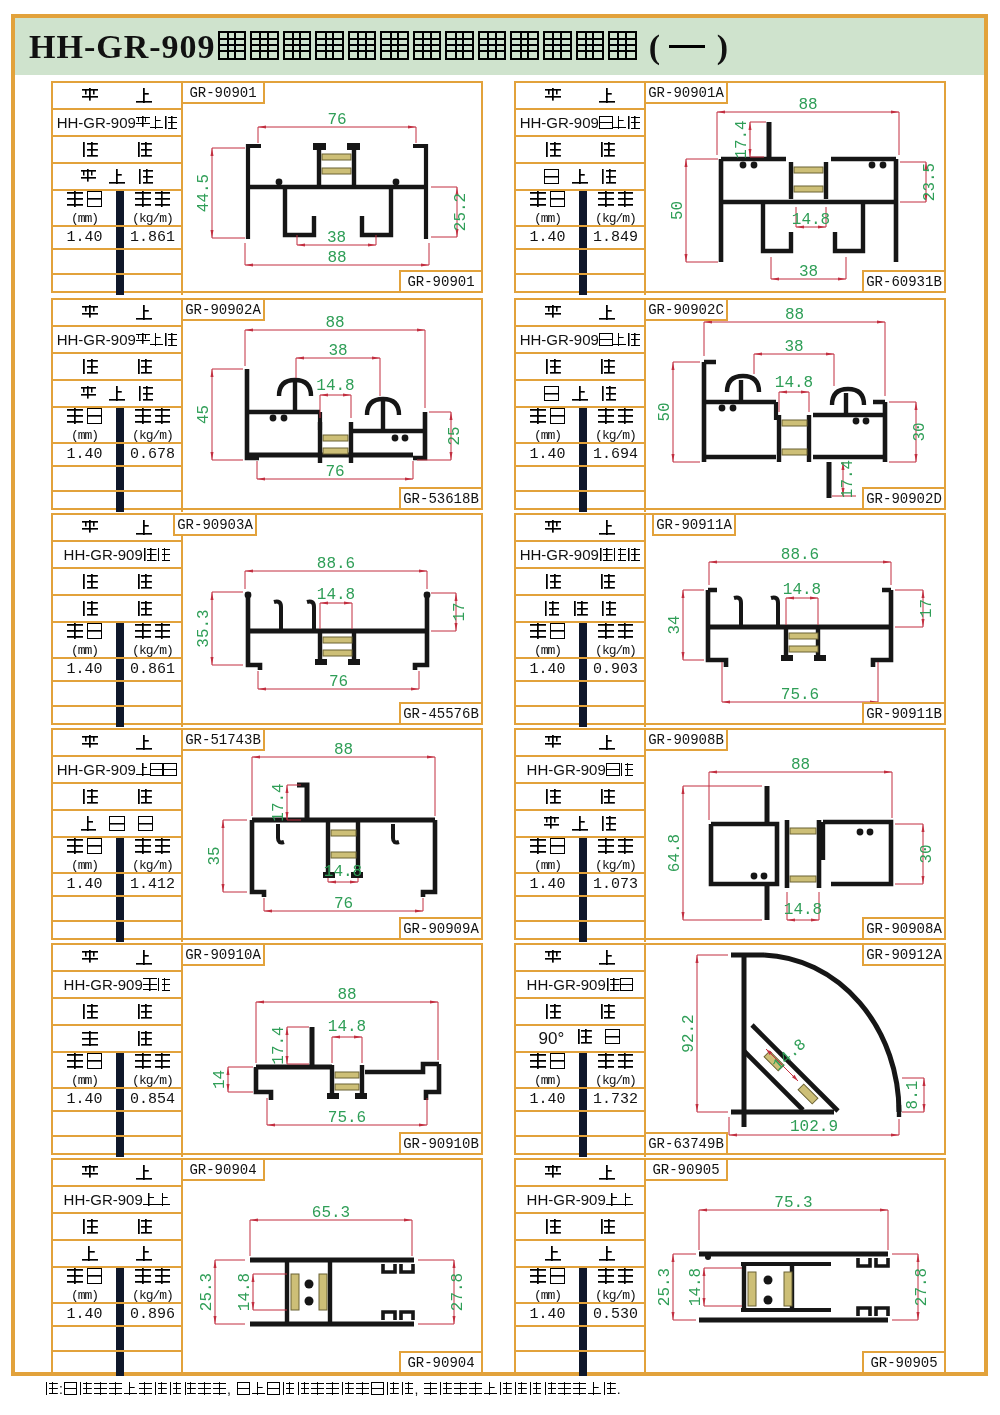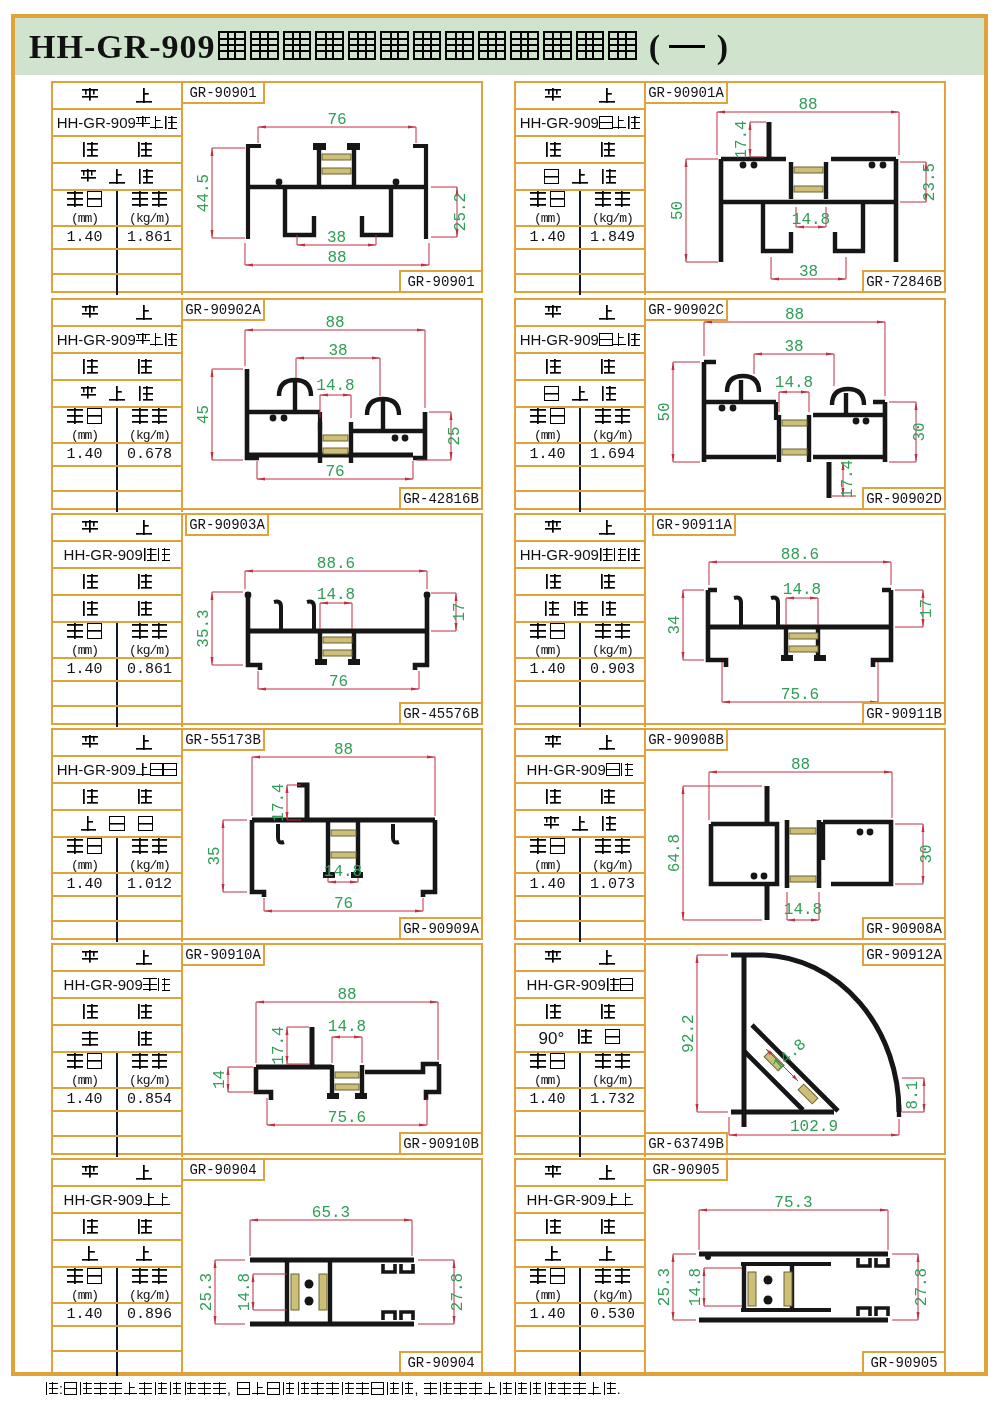--- a/index.html
+++ b/index.html
@@ -6,21 +6,21 @@
 .titlebar{position:absolute;left:15px;top:18px;width:969px;height:57px;background:#cfe3cd;display:flex;align-items:center}
 .titletxt{font-family:"Liberation Serif",serif;font-size:34px;font-weight:bold;color:#111;margin-left:14px;letter-spacing:1px;white-space:nowrap}
 .titletxt i.z{width:.84em;height:.84em;margin:0 2px;vertical-align:-.06em;border:2px solid #000;box-sizing:border-box;background:linear-gradient(#000 0 0) 0 22%/100% 9% no-repeat,linear-gradient(#000 0 0) 0 50%/100% 9% no-repeat,linear-gradient(#000 0 0) 0 78%/100% 9% no-repeat,linear-gradient(#000 0 0) 33% 0/9% 100% no-repeat,linear-gradient(#000 0 0) 66% 0/9% 100% no-repeat}
 .titletxt i.zH{border:none;background:linear-gradient(#000 0 0) 0 55%/100% 11% no-repeat;width:1.05em}
 .cell{position:absolute;border:2px solid #e2a23b;box-sizing:border-box}
 .tbl{position:absolute;left:0;top:0;border-right:2px solid #e2a23b;box-sizing:border-box}
 .tr{position:absolute;left:0;right:0;border-bottom:2px solid #e2a23b;box-sizing:border-box;display:flex;align-items:center;justify-content:center;color:#111}
 .tr.last{border-bottom:none}
 .tsplit{padding:0}
 .tc{flex:0 0 63px;height:100%;display:flex;flex-direction:column;align-items:center;justify-content:center;box-sizing:border-box}
-.tc2{flex:1;border-left:2px solid #0f172a}
+.tc2{flex:1;border-left:8px solid #0f172a}
 .hdr .sm{font-size:13px;font-family:"Liberation Mono",monospace;letter-spacing:-1px}
 .num{font-family:"Liberation Mono",monospace;font-size:15px}
 .j2{display:flex;width:100%;justify-content:space-between;padding:0 29px;box-sizing:border-box}
 .j3{display:flex;width:100%;justify-content:center;gap:11px}
 .dwg{position:absolute;top:0}
 .lbox{position:absolute;width:84px;height:23px;border:2px solid #e2a23b;background:#fff;box-sizing:border-box;font-family:"Liberation Mono",monospace;font-size:14px;display:flex;align-items:center;justify-content:center;color:#111;z-index:3}
 .note{position:absolute;left:44px;top:1381px;font-size:14px;color:#111;letter-spacing:.6px}
 .note .z{margin:0 1px}
 i.z{display:inline-block;width:.92em;height:.92em;vertical-align:-.08em;font-style:normal}
 .zA{background:linear-gradient(#000 0 0) 50% 0/11% 100% no-repeat,linear-gradient(#000 0 0) 0 6%/100% 11% no-repeat,linear-gradient(#000 0 0) 0 50%/100% 11% no-repeat,linear-gradient(#000 0 0) 0 94%/100% 11% no-repeat}
@@ -221,21 +221,21 @@
       <path d="M180,144 l-8,-1.5 v3 z" fill="#c22f40"></path>
       <text x="165.0" y="141" font-size="16" fill="#2f9e57" text-anchor="middle" font-family="Liberation Mono, monospace">14.8</text>
       <line x1="125" y1="174" x2="125" y2="196" stroke="#c22f40" stroke-width="1"></line>
       <line x1="200" y1="174" x2="200" y2="196" stroke="#c22f40" stroke-width="1"></line>
       <line x1="125" y1="196" x2="200" y2="196" stroke="#c22f40" stroke-width="1"></line>
       <path d="M125,196 l8,-1.5 v3 z" fill="#c22f40"></path>
       <path d="M200,196 l-8,-1.5 v3 z" fill="#c22f40"></path>
       <text x="162.5" y="193" font-size="16" fill="#2f9e57" text-anchor="middle" font-family="Liberation Mono, monospace">38</text>
     </svg>
     <div class="lbox" style="left:128px;top:-2px">GR-90901A</div>
-    <div class="lbox" style="right:-2px;bottom:-2px">GR-72846B</div>
+    <div class="lbox" style="right:-2px;bottom:-2px">GR-60931B</div>
   </div>
 
 <div class="cell" style="left:51px;top:298px;width:432px;height:212px">
     <div class="tbl" style="width:130px;height:212px">
       <div class="tr" style="top:0px;height:27px;font-size:17px">
         <span class="j2">
           <i class="z zE"></i>
           <i class="z zD"></i>
         </span>
       </div>
@@ -325,21 +325,21 @@
       <path d="M268,160 l-1.5,-8 h3 z" fill="#c22f40"></path>
       <text x="276" y="136.0" font-size="16" fill="#2f9e57" text-anchor="middle" transform="rotate(-90 276 136.0)" font-family="Liberation Mono, monospace">25</text>
       <line x1="74" y1="161" x2="74" y2="179" stroke="#c22f40" stroke-width="1"></line>
       <line x1="230" y1="161" x2="230" y2="179" stroke="#c22f40" stroke-width="1"></line>
       <line x1="74" y1="179" x2="230" y2="179" stroke="#c22f40" stroke-width="1"></line>
       <path d="M74,179 l8,-1.5 v3 z" fill="#c22f40"></path>
       <path d="M230,179 l-8,-1.5 v3 z" fill="#c22f40"></path>
       <text x="152.0" y="176" font-size="16" fill="#2f9e57" text-anchor="middle" font-family="Liberation Mono, monospace">76</text>
     </svg>
     <div class="lbox" style="left:128px;top:-2px">GR-90902A</div>
-    <div class="lbox" style="right:-2px;bottom:-2px">GR-42816B</div>
+    <div class="lbox" style="right:-2px;bottom:-2px">GR-53618B</div>
   </div>
 
 <div class="cell" style="left:514px;top:298px;width:432px;height:212px">
     <div class="tbl" style="width:130px;height:212px">
       <div class="tr" style="top:0px;height:27px;font-size:17px">
         <span class="j2">
           <i class="z zE"></i>
           <i class="z zD"></i>
         </span>
       </div>
@@ -521,21 +521,21 @@
       <path d="M273,78 l-1.5,8 h3 z" fill="#c22f40"></path>
       <path d="M273,116 l-1.5,-8 h3 z" fill="#c22f40"></path>
       <text x="281" y="97.0" font-size="16" fill="#2f9e57" text-anchor="middle" transform="rotate(-90 281 97.0)" font-family="Liberation Mono, monospace">17</text>
       <line x1="75" y1="156" x2="75" y2="174" stroke="#c22f40" stroke-width="1"></line>
       <line x1="236" y1="156" x2="236" y2="174" stroke="#c22f40" stroke-width="1"></line>
       <line x1="75" y1="174" x2="236" y2="174" stroke="#c22f40" stroke-width="1"></line>
       <path d="M75,174 l8,-1.5 v3 z" fill="#c22f40"></path>
       <path d="M236,174 l-8,-1.5 v3 z" fill="#c22f40"></path>
       <text x="155.5" y="171" font-size="16" fill="#2f9e57" text-anchor="middle" font-family="Liberation Mono, monospace">76</text>
     </svg>
-    <div class="lbox" style="left:132px;top:-2px">GR-90903A</div>
+    <div class="lbox" style="left:120px;top:-2px">GR-90903A</div>
     <div class="lbox" style="right:-2px;bottom:-2px">GR-45576B</div>
   </div>
 
 <div class="cell" style="left:514px;top:513px;width:432px;height:212px">
     <div class="tbl" style="width:130px;height:212px">
       <div class="tr" style="top:0px;height:27px;font-size:17px">
         <span class="j2">
           <i class="z zE"></i>
           <i class="z zD"></i>
         </span>
@@ -650,21 +650,21 @@
           <div style="font-size:17px"><i class="z zA" style="margin:0 2px"></i><i class="z zB" style="margin:0 2px"></i></div>
           <div class="sm">(mm)</div>
         </div>
         <div class="tc tc2 hdr">
           <div style="font-size:17px"><i class="z zA" style="margin:0 2px"></i><i class="z zA" style="margin:0 2px"></i></div>
           <div class="sm">(kg/m)</div>
         </div>
       </div>
       <div class="tr tsplit num" style="top:144px;height:23px">
         <div class="tc">1.40</div>
-        <div class="tc tc2">1.012</div>
+        <div class="tc tc2">1.412</div>
       </div>
       <div class="tr tsplit" style="top:167px;height:25px">
         <div class="tc"></div>
         <div class="tc tc2"></div>
       </div>
       <div class="tr tsplit last" style="top:192px;height:20px">
         <div class="tc"></div>
         <div class="tc tc2"></div>
       </div>
     </div>
@@ -704,21 +704,21 @@
       <path d="M145,152 l8,-1.5 v3 z" fill="#c22f40"></path>
       <path d="M175,152 l-8,-1.5 v3 z" fill="#c22f40"></path>
       <text x="160.0" y="146" font-size="16" fill="#2f9e57" text-anchor="middle" font-family="Liberation Mono, monospace">14.8</text>
       <line x1="81" y1="168" x2="81" y2="181" stroke="#c22f40" stroke-width="1"></line>
       <line x1="240" y1="168" x2="240" y2="181" stroke="#c22f40" stroke-width="1"></line>
       <line x1="81" y1="181" x2="240" y2="181" stroke="#c22f40" stroke-width="1"></line>
       <path d="M81,181 l8,-1.5 v3 z" fill="#c22f40"></path>
       <path d="M240,181 l-8,-1.5 v3 z" fill="#c22f40"></path>
       <text x="160.5" y="178" font-size="16" fill="#2f9e57" text-anchor="middle" font-family="Liberation Mono, monospace">76</text>
     </svg>
-    <div class="lbox" style="left:128px;top:-2px">GR-55173B</div>
+    <div class="lbox" style="left:128px;top:-2px">GR-51743B</div>
     <div class="lbox" style="right:-2px;bottom:-2px">GR-90909A</div>
   </div>
 
 <div class="cell" style="left:514px;top:728px;width:432px;height:212px">
     <div class="tbl" style="width:130px;height:212px">
       <div class="tr" style="top:0px;height:27px;font-size:17px">
         <span class="j2">
           <i class="z zE"></i>
           <i class="z zD"></i>
         </span>

